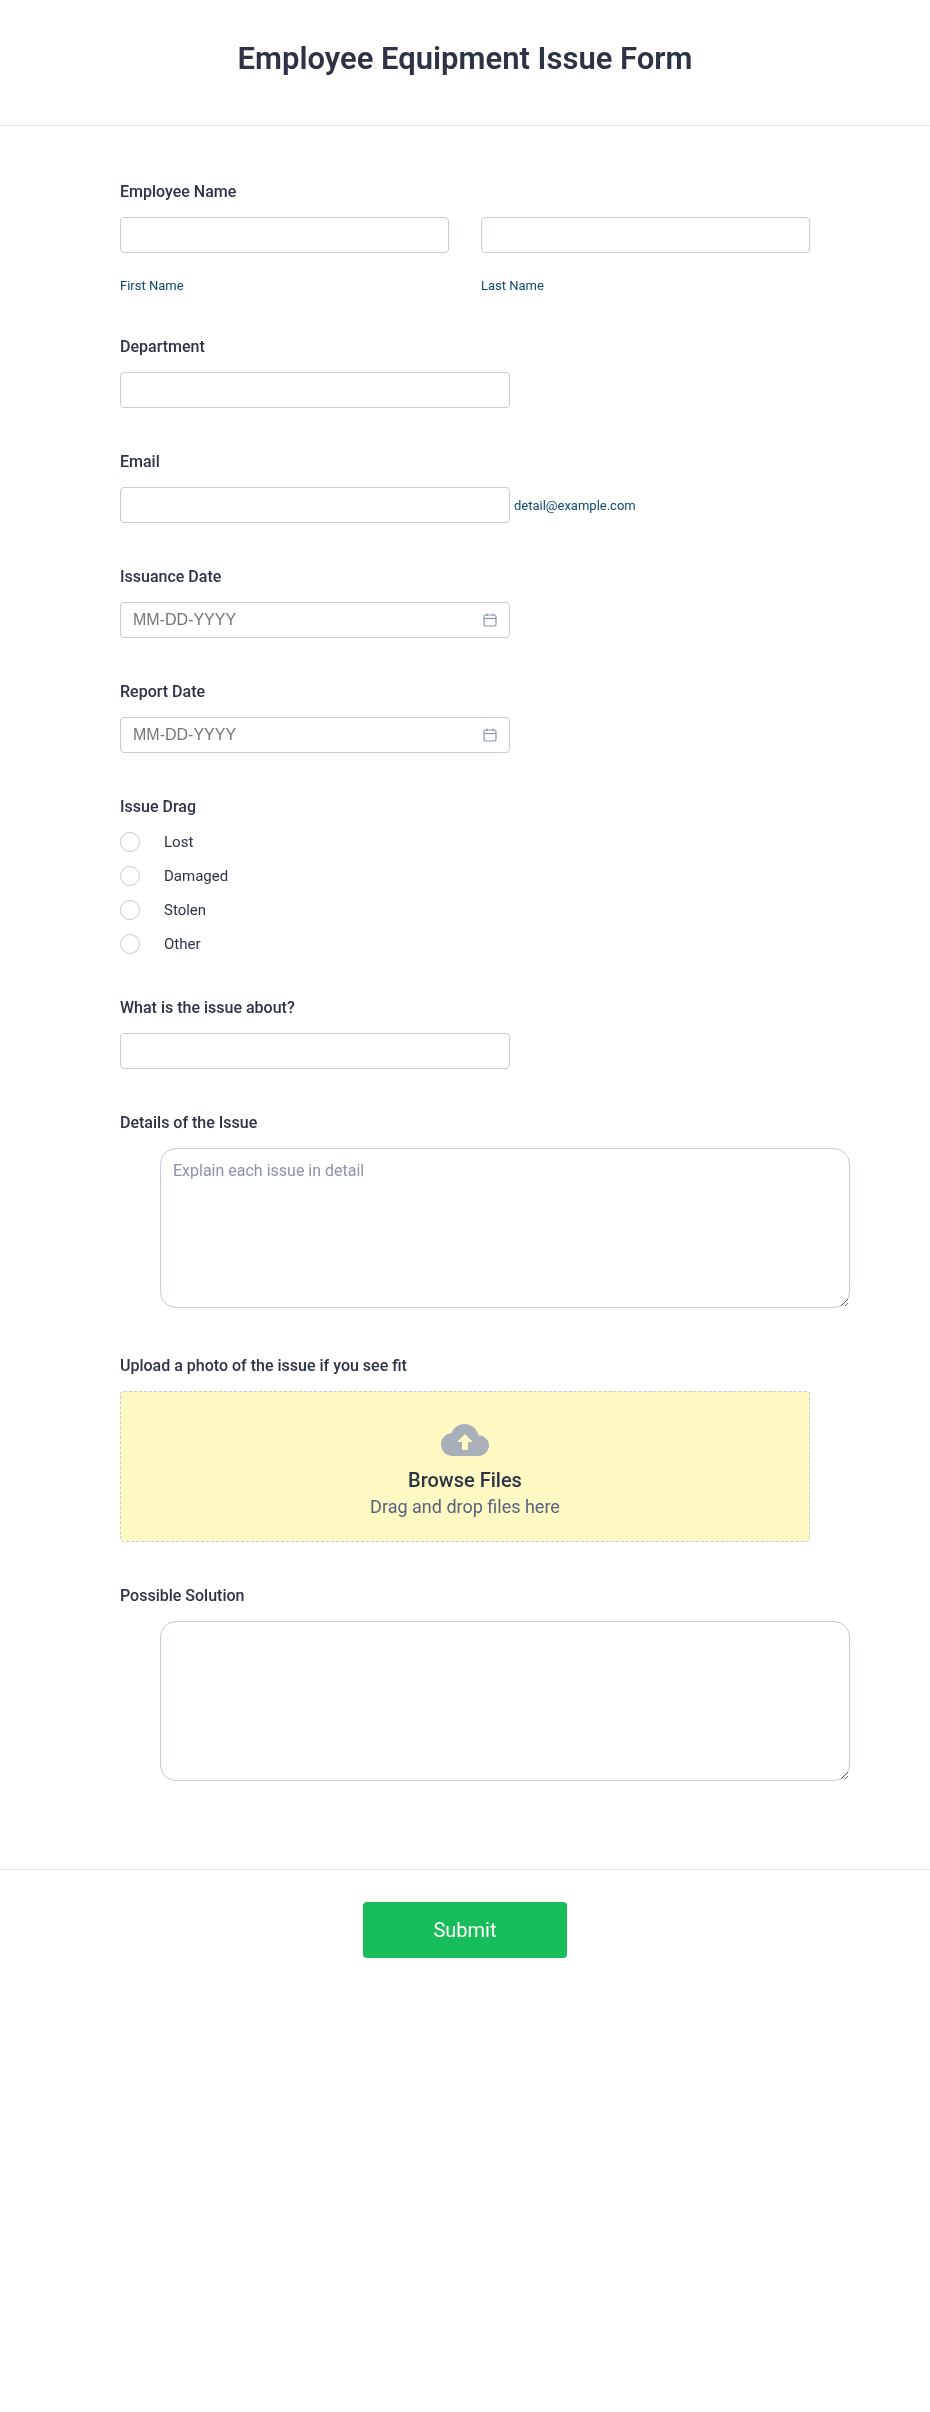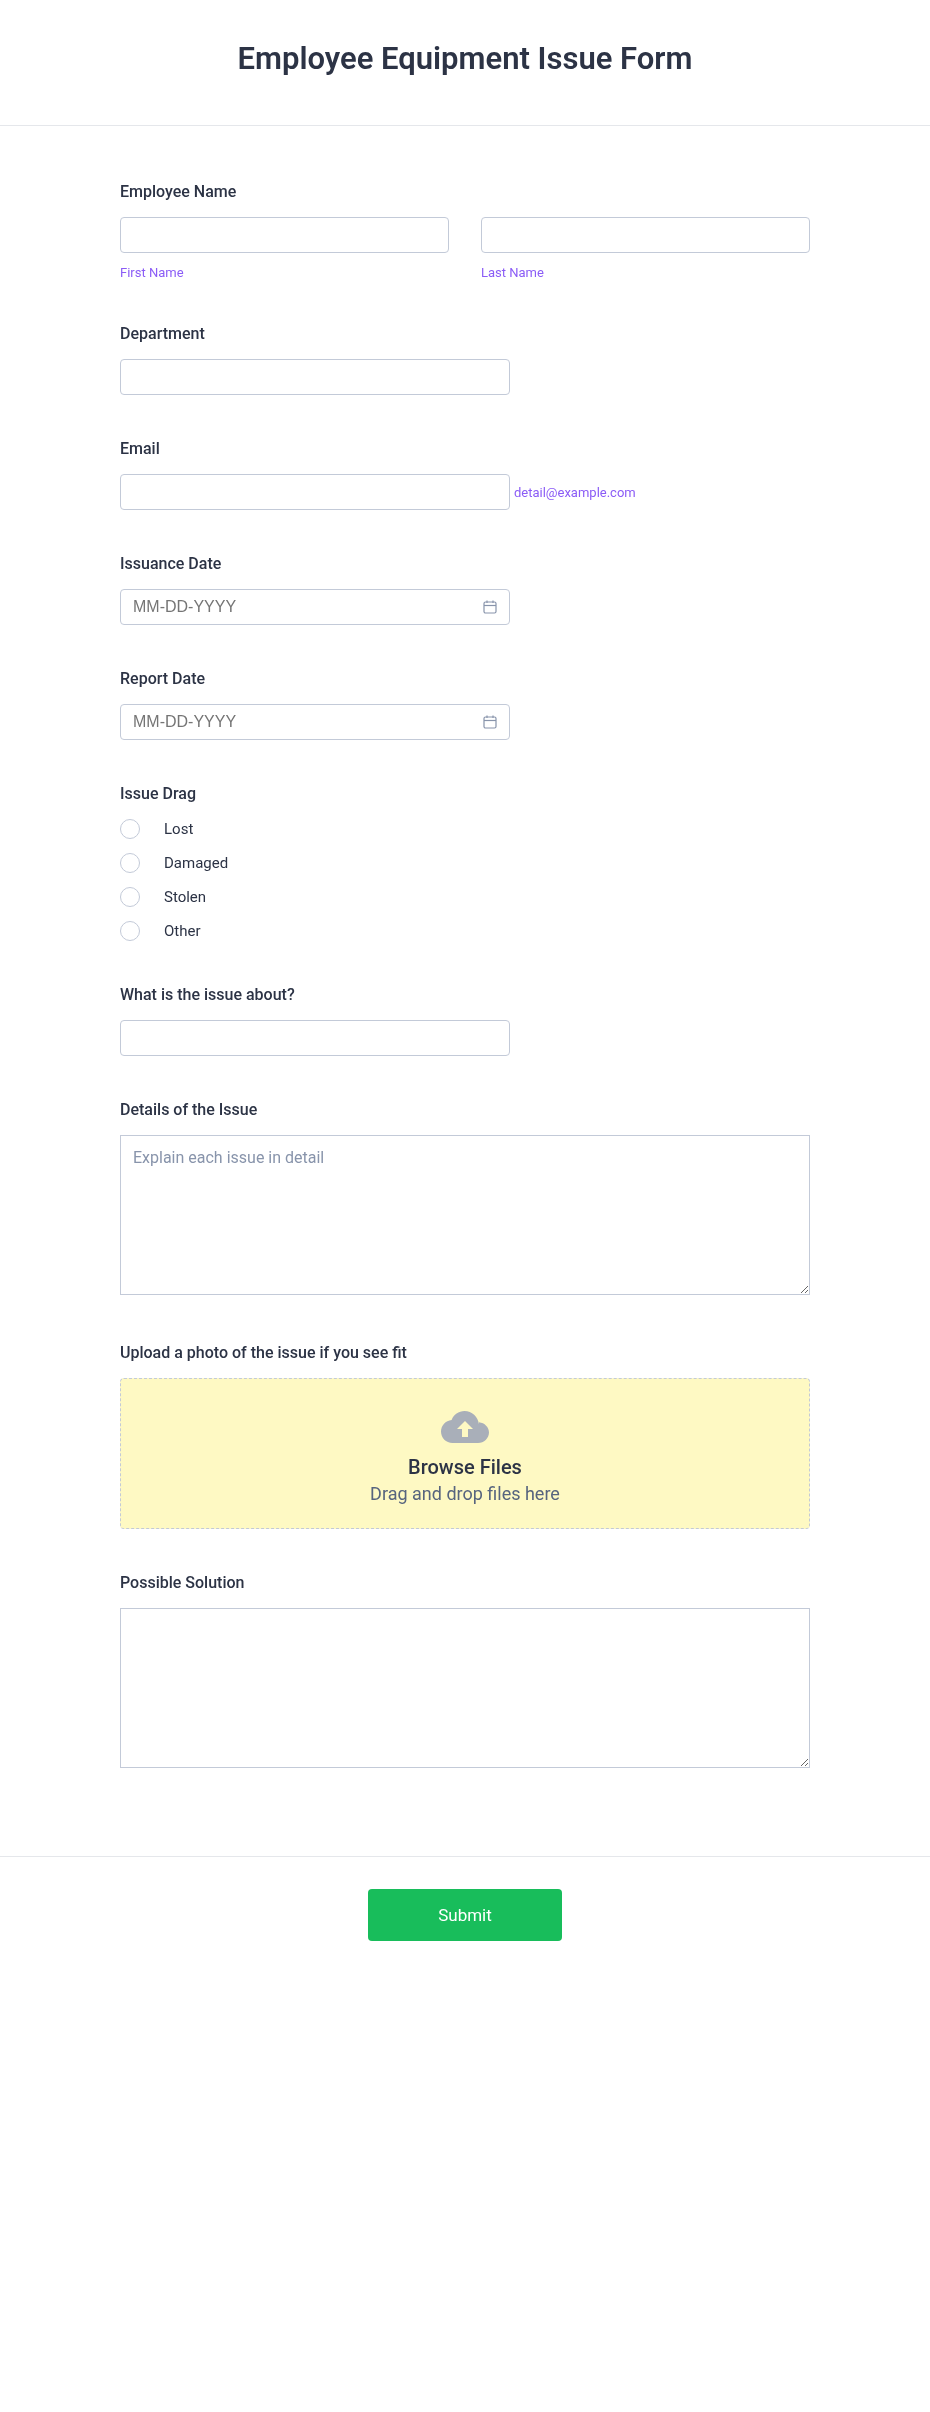--- a/index.html
+++ b/index.html
@@ -53,22 +53,22 @@
     padding: 0 12px;
     font-size: 16px;
     color: #2c3345;
     background: #fff;
   }
   .half-input {
     width: 390px;
   }
   .sub-label {
     font-size: 13px;
-    color: #8b5cf6;
-    margin-top: 12px;
+    color: #0c4a6e;
+    margin-top: 25px;
   }
   .date-wrapper {
     position: relative;
     width: 390px;
   }
   .date-wrapper .text-input {
     padding-right: 40px;
     color: #8894ab;
   }
   .date-icon {
@@ -103,27 +103,28 @@
     background: #fff;
   }
   .radio-label {
     font-size: 15px;
     color: #2c3345;
   }
   .textarea {
     width: 100%;
     min-height: 160px;
     border: 1px solid #c3cad8;
-    border-radius: 0;
+    border-radius: 16px;
     padding: 12px;
     font-size: 16px;
     color: #2c3345;
     font-family: inherit;
     resize: vertical;
     background: #fff;
+    margin-left: 40px;
   }
   .textarea::placeholder { color: #8894ab; }
   .file-drop {
     border: 1px dashed #c3cad8;
     border-radius: 4px;
     background: #fef9c3;
     padding: 28px 20px 24px;
     text-align: center;
   }
   .upload-icon {
@@ -148,21 +149,21 @@
     padding: 32px 20px 60px;
     text-align: center;
   }
   .submit-btn {
     display: inline-block;
     background: #18bd5b;
     color: #fff;
     border: none;
     border-radius: 4px;
     padding: 16px 70px;
-    font-size: 17px;
+    font-size: 20px;
     cursor: pointer;
     font-family: inherit;
   }
 </style>
 </head>
 <body>
 
 <div class="header">
   <h1>Employee Equipment Issue Form</h1>
 </div>

